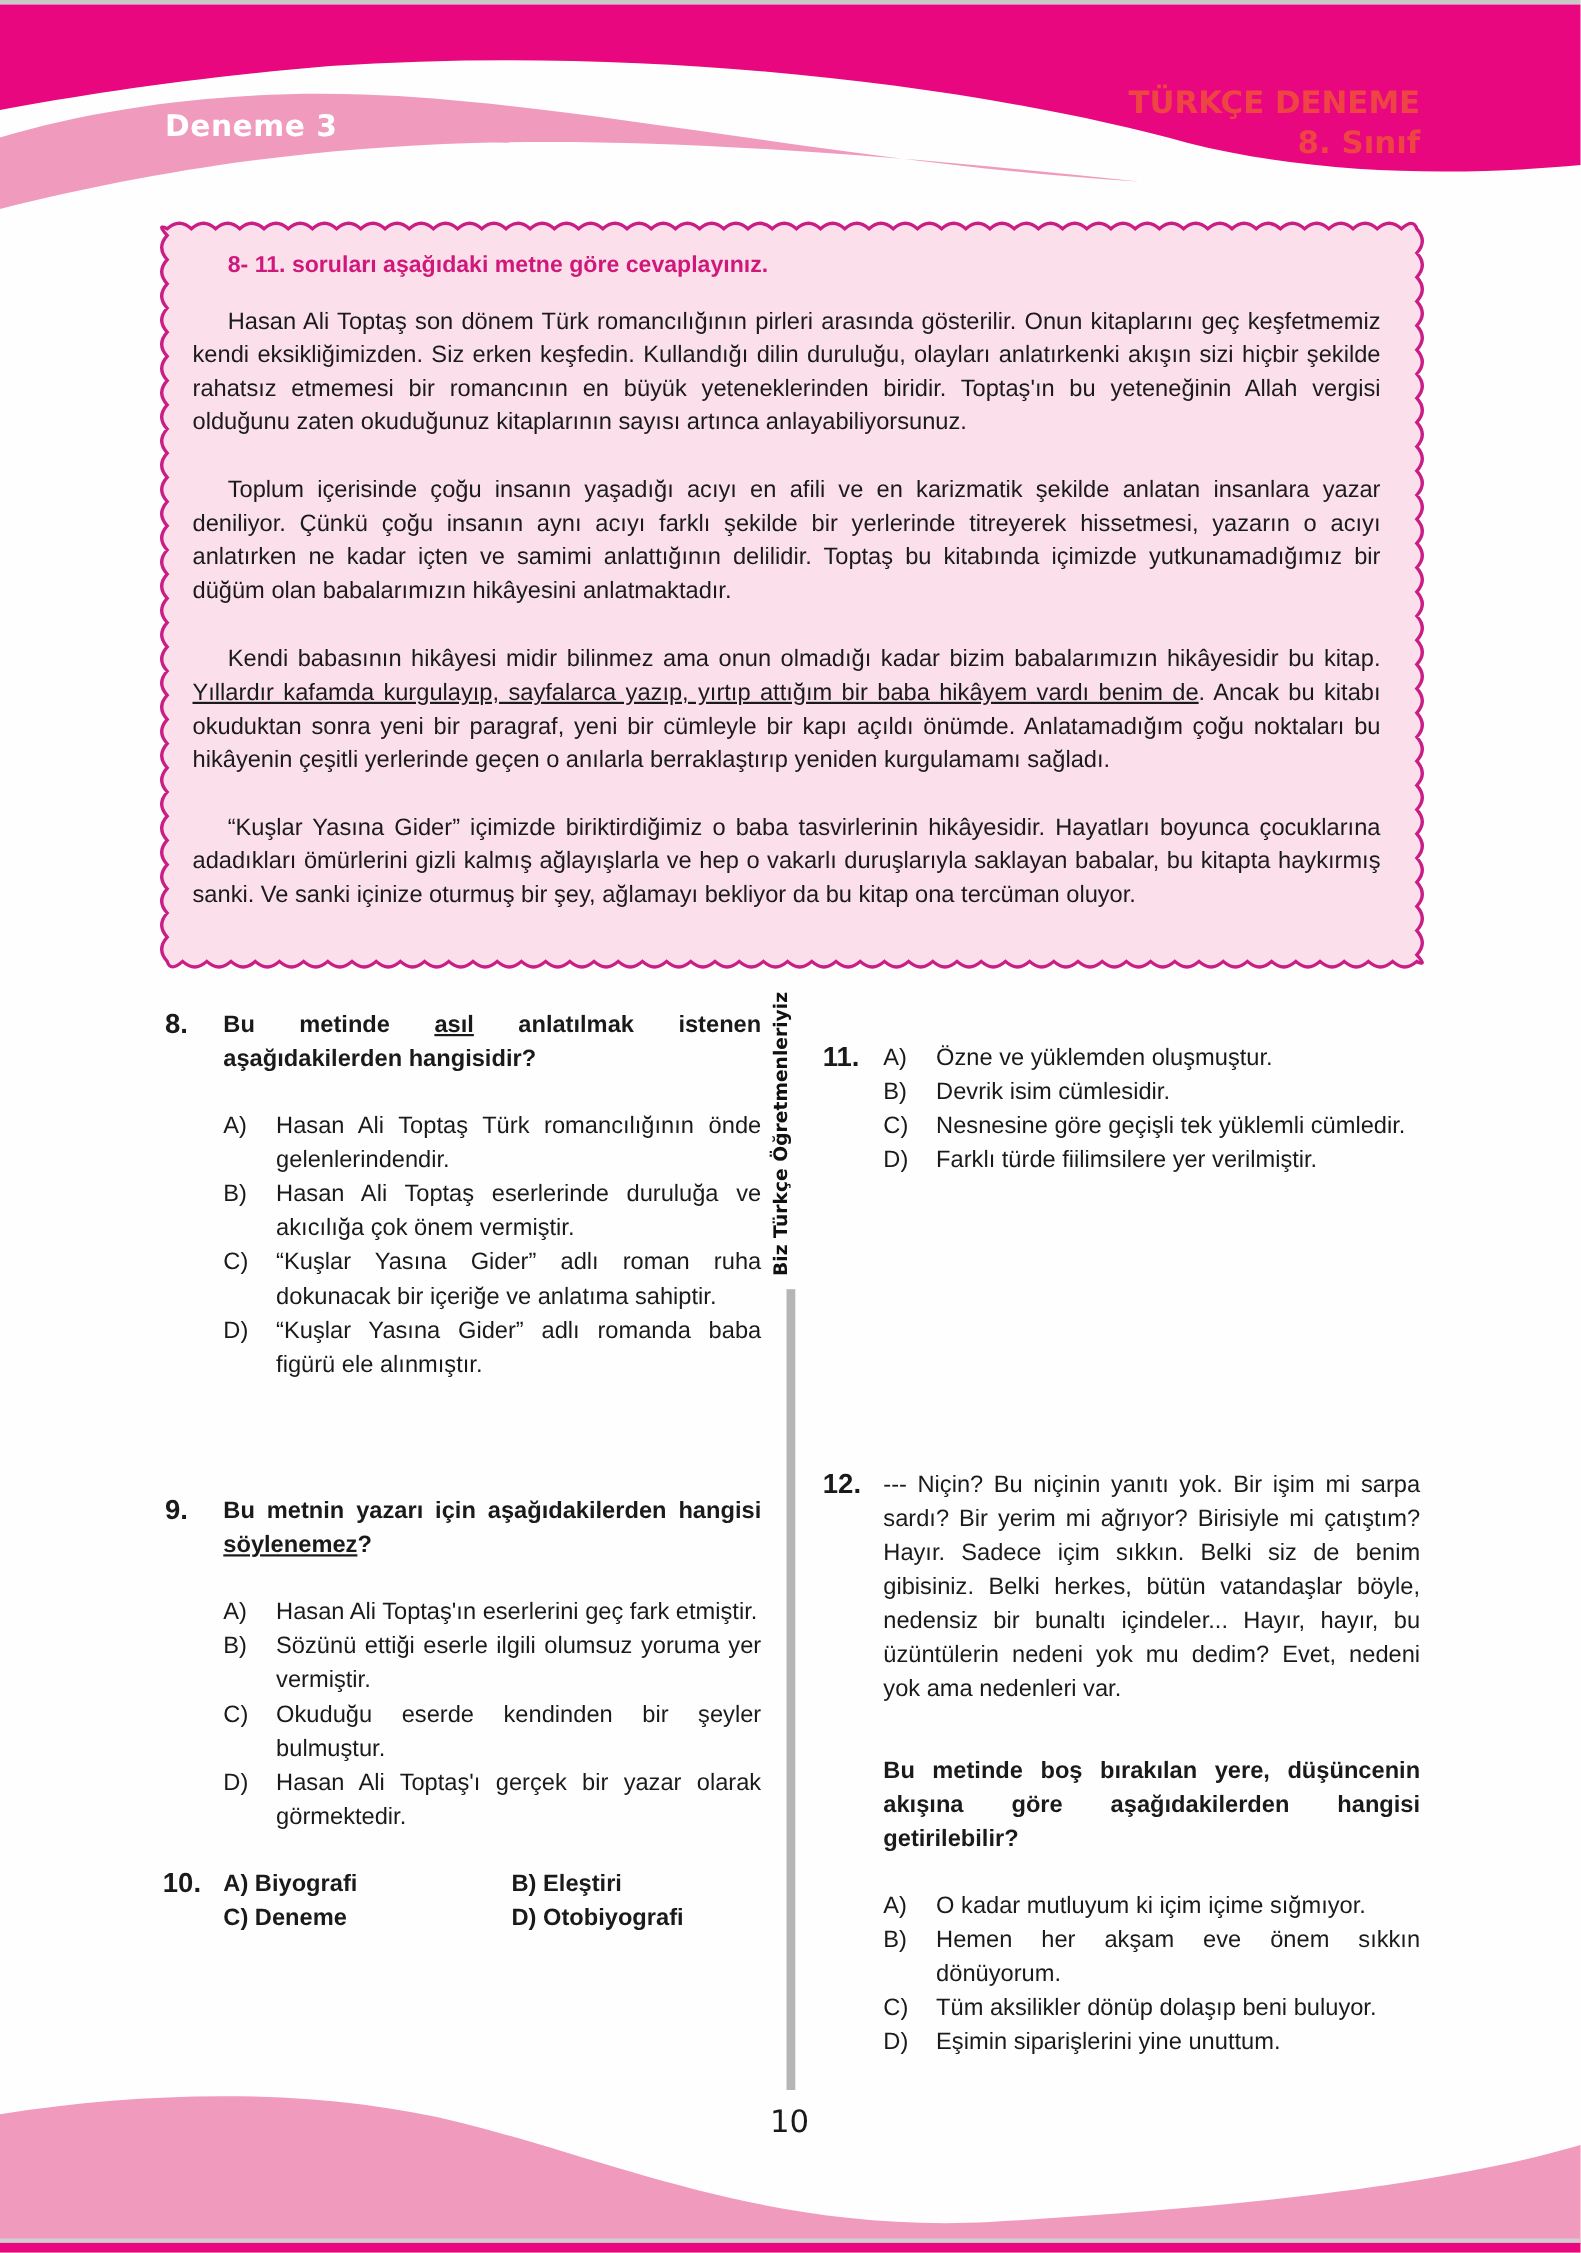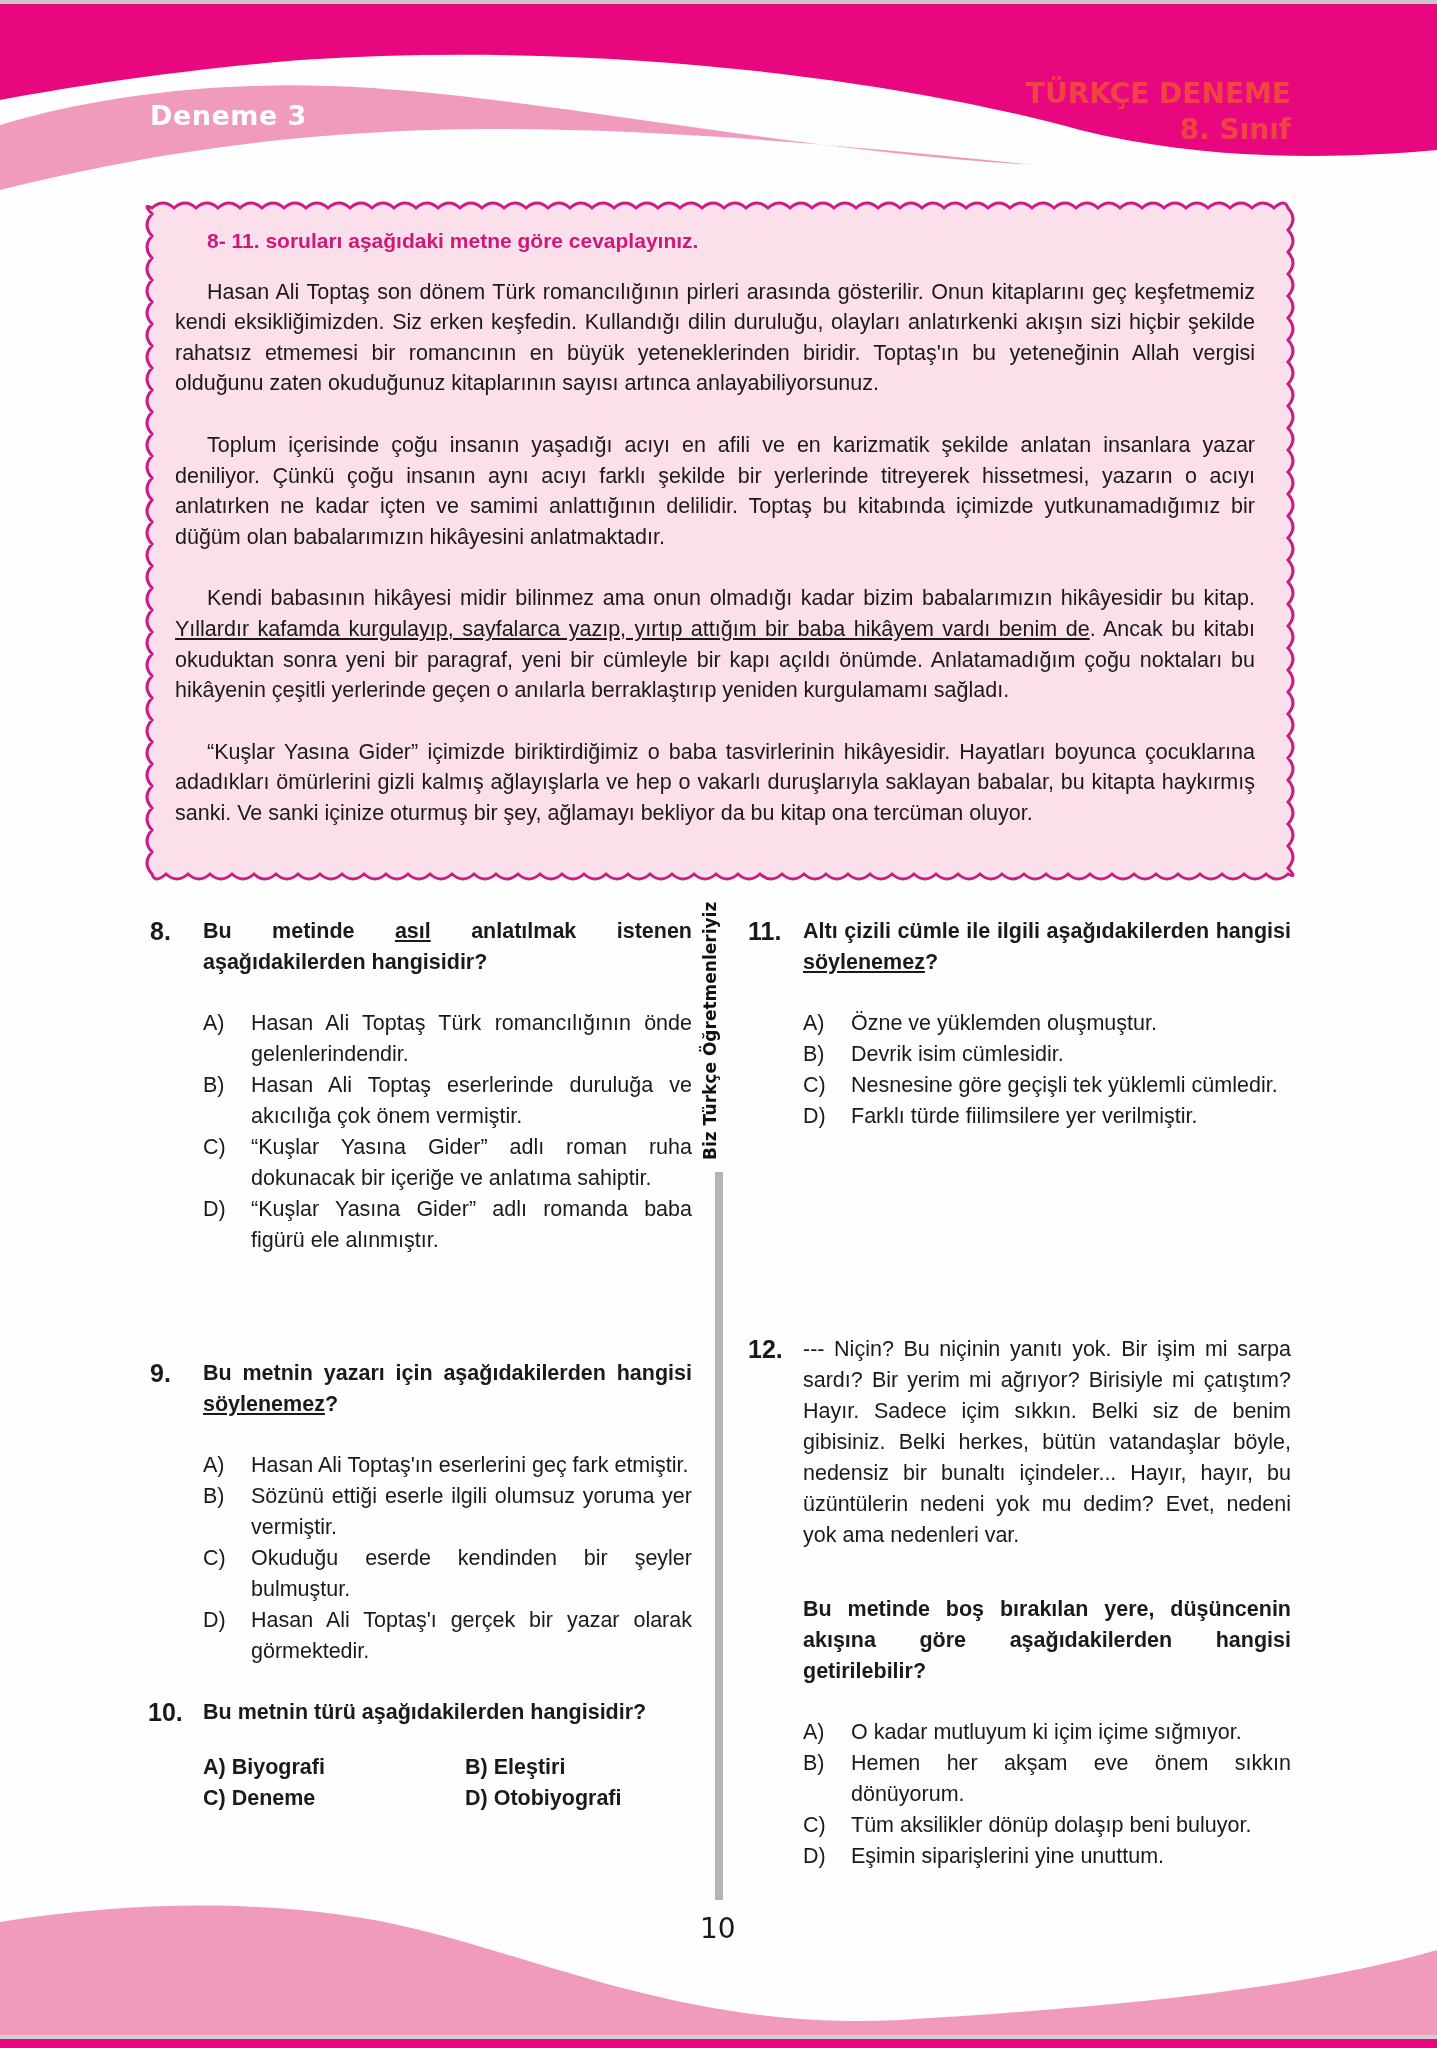--- a/index.html
+++ b/index.html
@@ -119,37 +119,35 @@
           <span class="txt">Okuduğu eserde kendinden bir şeyler bulmuştur.</span>
         </div>
       <div class="opt">
           <span class="lbl">D)</span>
           <span class="txt">Hasan Ali Toptaş'ı gerçek bir yazar olarak görmektedir.</span>
         </div>
     </div>
   </div>
   <div class="q" style="margin-top:30px;">
     <span class="qnum" style="left:-2px;">10.</span>
-    <div class="qtext" style="white-space:nowrap;">Bu metnin türü aşağıdakilerden hangisidir?</div>
     <div class="grid2">
       <div><span>A)</span> <span>Biyografi</span></div>
       <div><span>B)</span> <span>Eleştiri</span></div>
       <div><span>C)</span> <span>Deneme</span></div>
       <div><span>D)</span> <span>Otobiyografi</span></div>
     </div>
   </div>
 </div>
 
 <div class="vside">Biz Türkçe Öğretmenleriyiz</div>
 <div class="vline"></div>
 
 <div class="col" style="left:748px; top:916px; width:543px;">
   <div class="q">
     <span class="qnum">11.</span>
-    <div class="qtext" style="margin-left:55px;"><span>Altı çizili cümle ile ilgili aşağıdakilerden hangisi </span><span class="ul">söylenemez</span><span>?</span></div>
     <div class="opts" style="margin-left:55px;">
       <div class="opt">
           <span class="lbl">A)</span>
           <span class="txt">Özne ve yüklemden oluşmuştur.</span>
         </div>
       <div class="opt">
           <span class="lbl">B)</span>
           <span class="txt">Devrik isim cümlesidir.</span>
         </div>
       <div class="opt">

